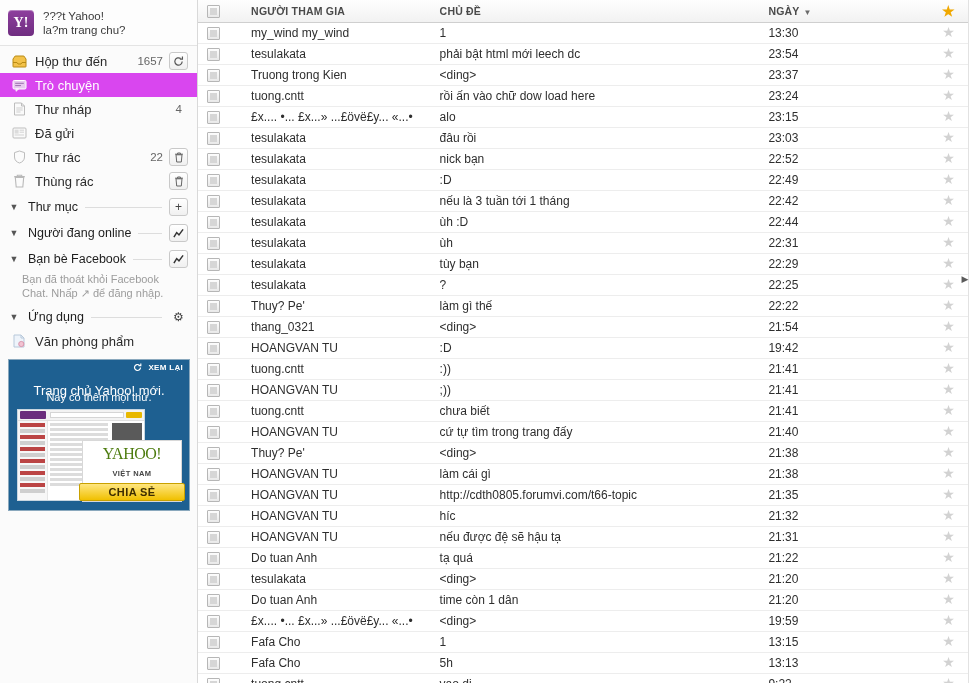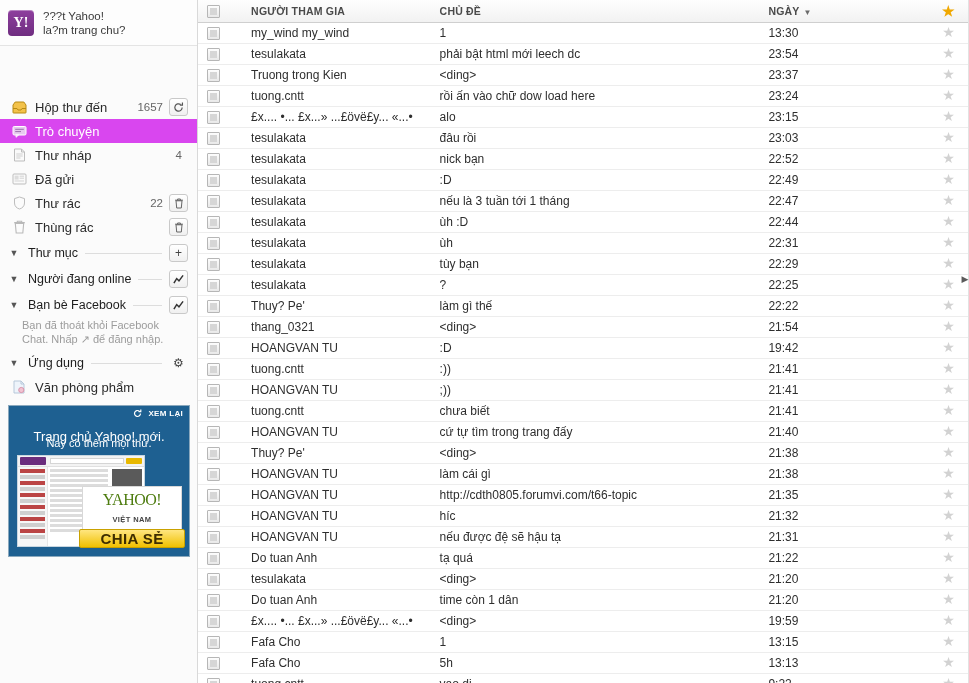--- a/index.html
+++ b/index.html
@@ -40,21 +40,21 @@
     flex: 0 0 26px;
     box-shadow: inset 0 1px 0 rgba(255,255,255,.35);
   }
   .brand-text {
     margin-left: 9px;
     font-size: 11.5px;
     line-height: 14px;
     color: #3a3a3a;
   }
 
-  .nav { padding-top: 3px; margin-top: 46px; }
+  .nav { padding-top: 3px; }
   .nav-item {
     height: 24px;
     display: flex; align-items: center;
     padding: 0 9px 0 10px;
     cursor: default;
     font-size: 13px;
     color: #2b2b2b;
   }
   .nav-item .ico { width: 18px; flex: 0 0 18px; display:flex; align-items:center; justify-content:center; margin-right: 7px;}
   .nav-item .lbl { flex: 1 1 auto; white-space: nowrap; overflow: hidden; }
@@ -134,21 +134,21 @@
     background:#ffffff; border:1px solid #d8d8d8;
     display:flex; flex-direction:column; align-items:center; justify-content:flex-start;
     padding-top:4px;
   }
   .ad-yahoo { color:#4d7c0f; font-size:16px; font-weight:normal; font-family:"Liberation Serif", serif; letter-spacing:-.5px; line-height:17px;}
   .ad-vn { color:#444; font-size:7.5px; font-weight:bold; letter-spacing:.4px; margin-top:7px;}
   .ad-share {
     margin-top:5px; width:106px; height:19px;
     background: linear-gradient(#ffe680,#f0c000);
     border:1px solid #c9a100; border-radius:2px;
-    color:#3d2d00; font-size:15px; font-weight:bold;
+    color:#3d2d00; font-size:11px; font-weight:bold;
     display:flex; align-items:center; justify-content:center;
     letter-spacing:.4px;
     cursor:pointer;
   }
 
   
   #main { flex: 1 1 auto; height:683px; position:relative; background:#fff; overflow:hidden; }
   table.msgs { width:100%; border-collapse:collapse; table-layout:fixed; }
   table.msgs col.c-chk  { width: 44px; }
   table.msgs col.c-who  { width: 188px; }
@@ -510,21 +510,21 @@
             <td class="td-chk"><span class="cbox"><i></i></span></td>
             <td>tesulakata</td>
             <td>:D</td>
             <td>22:49</td>
             <td class="td-star"><span class="star">★</span></td>
           </tr>
           <tr>
             <td class="td-chk"><span class="cbox"><i></i></span></td>
             <td>tesulakata</td>
             <td>nếu là 3 tuần tới 1 tháng</td>
-            <td>22:47</td>
+            <td>22:42</td>
             <td class="td-star"><span class="star">★</span></td>
           </tr>
           <tr>
             <td class="td-chk"><span class="cbox"><i></i></span></td>
             <td>tesulakata</td>
             <td>ùh :D</td>
             <td>22:44</td>
             <td class="td-star"><span class="star">★</span></td>
           </tr>
           <tr>

